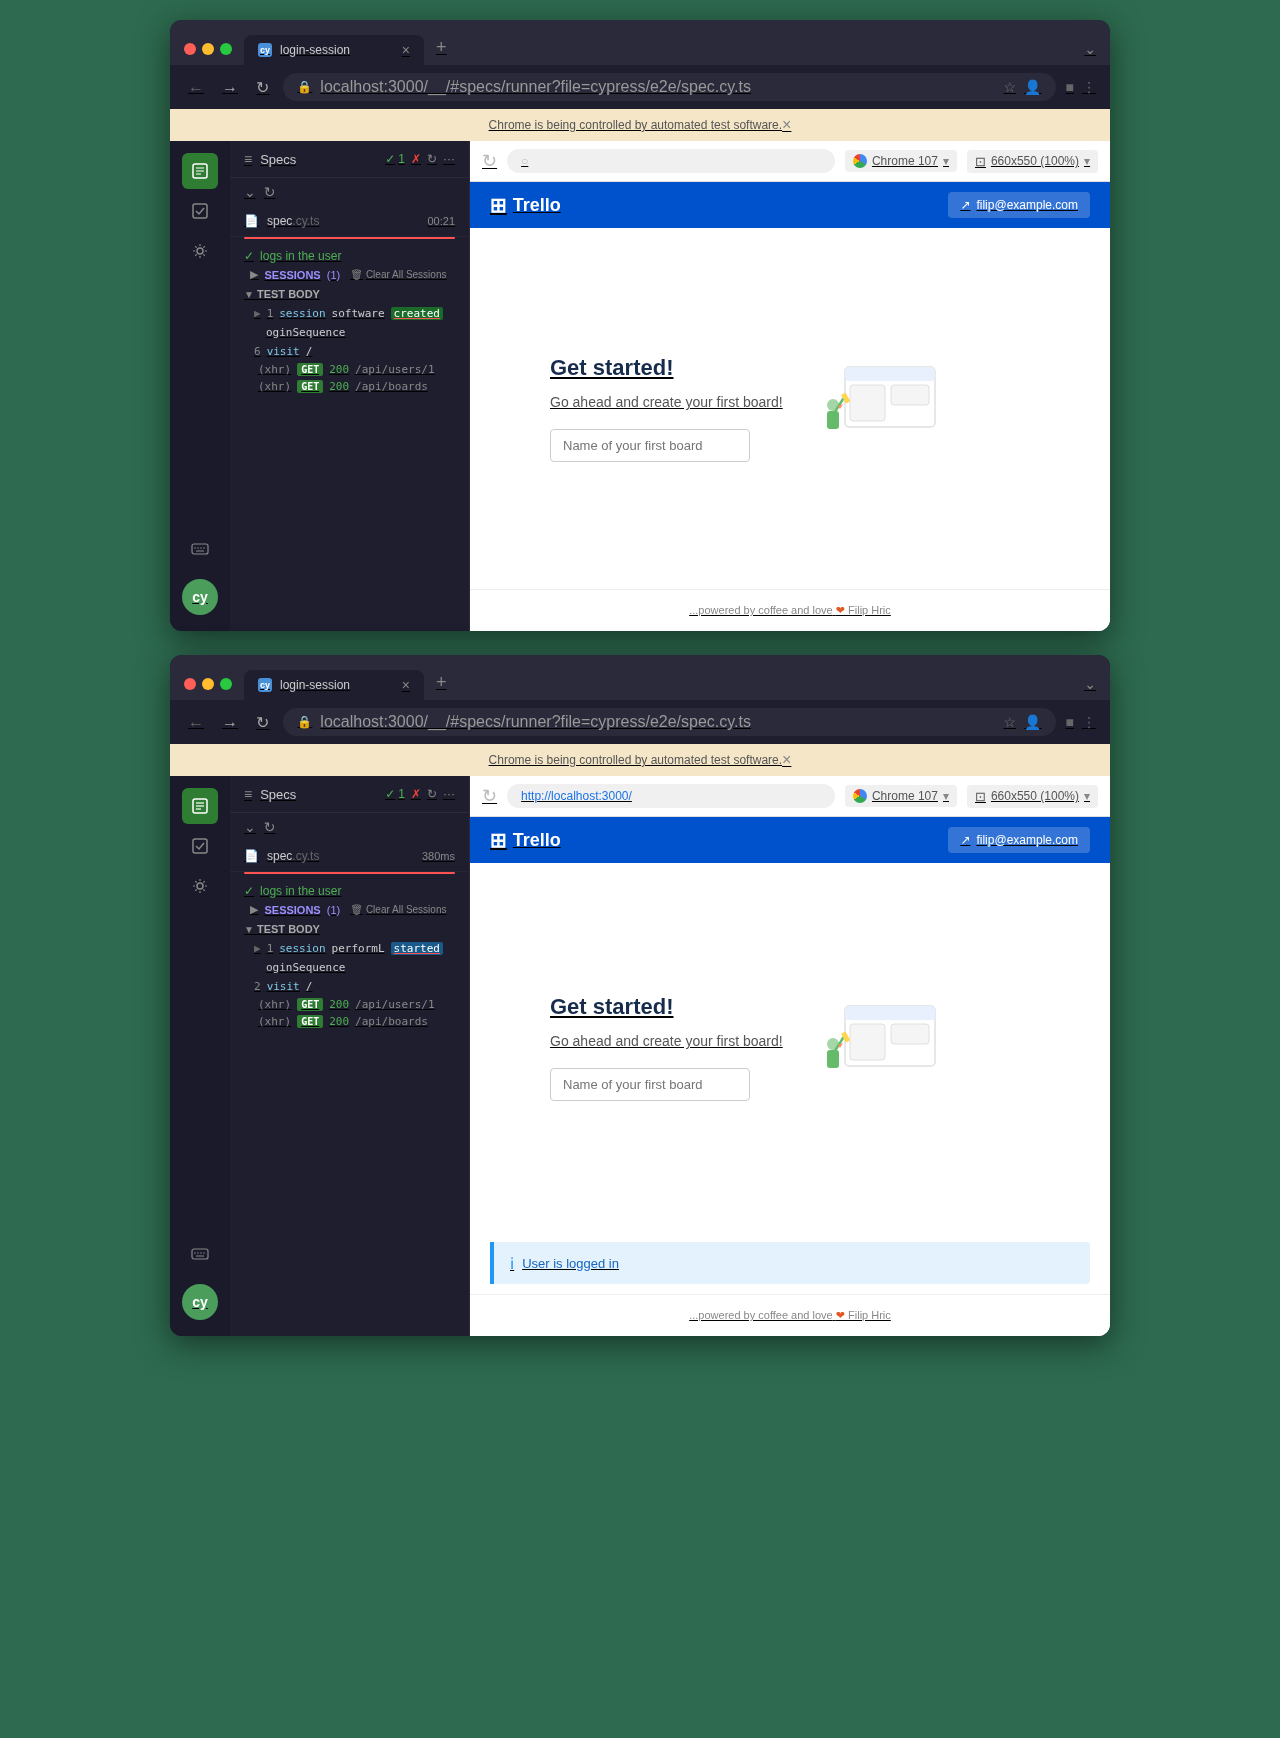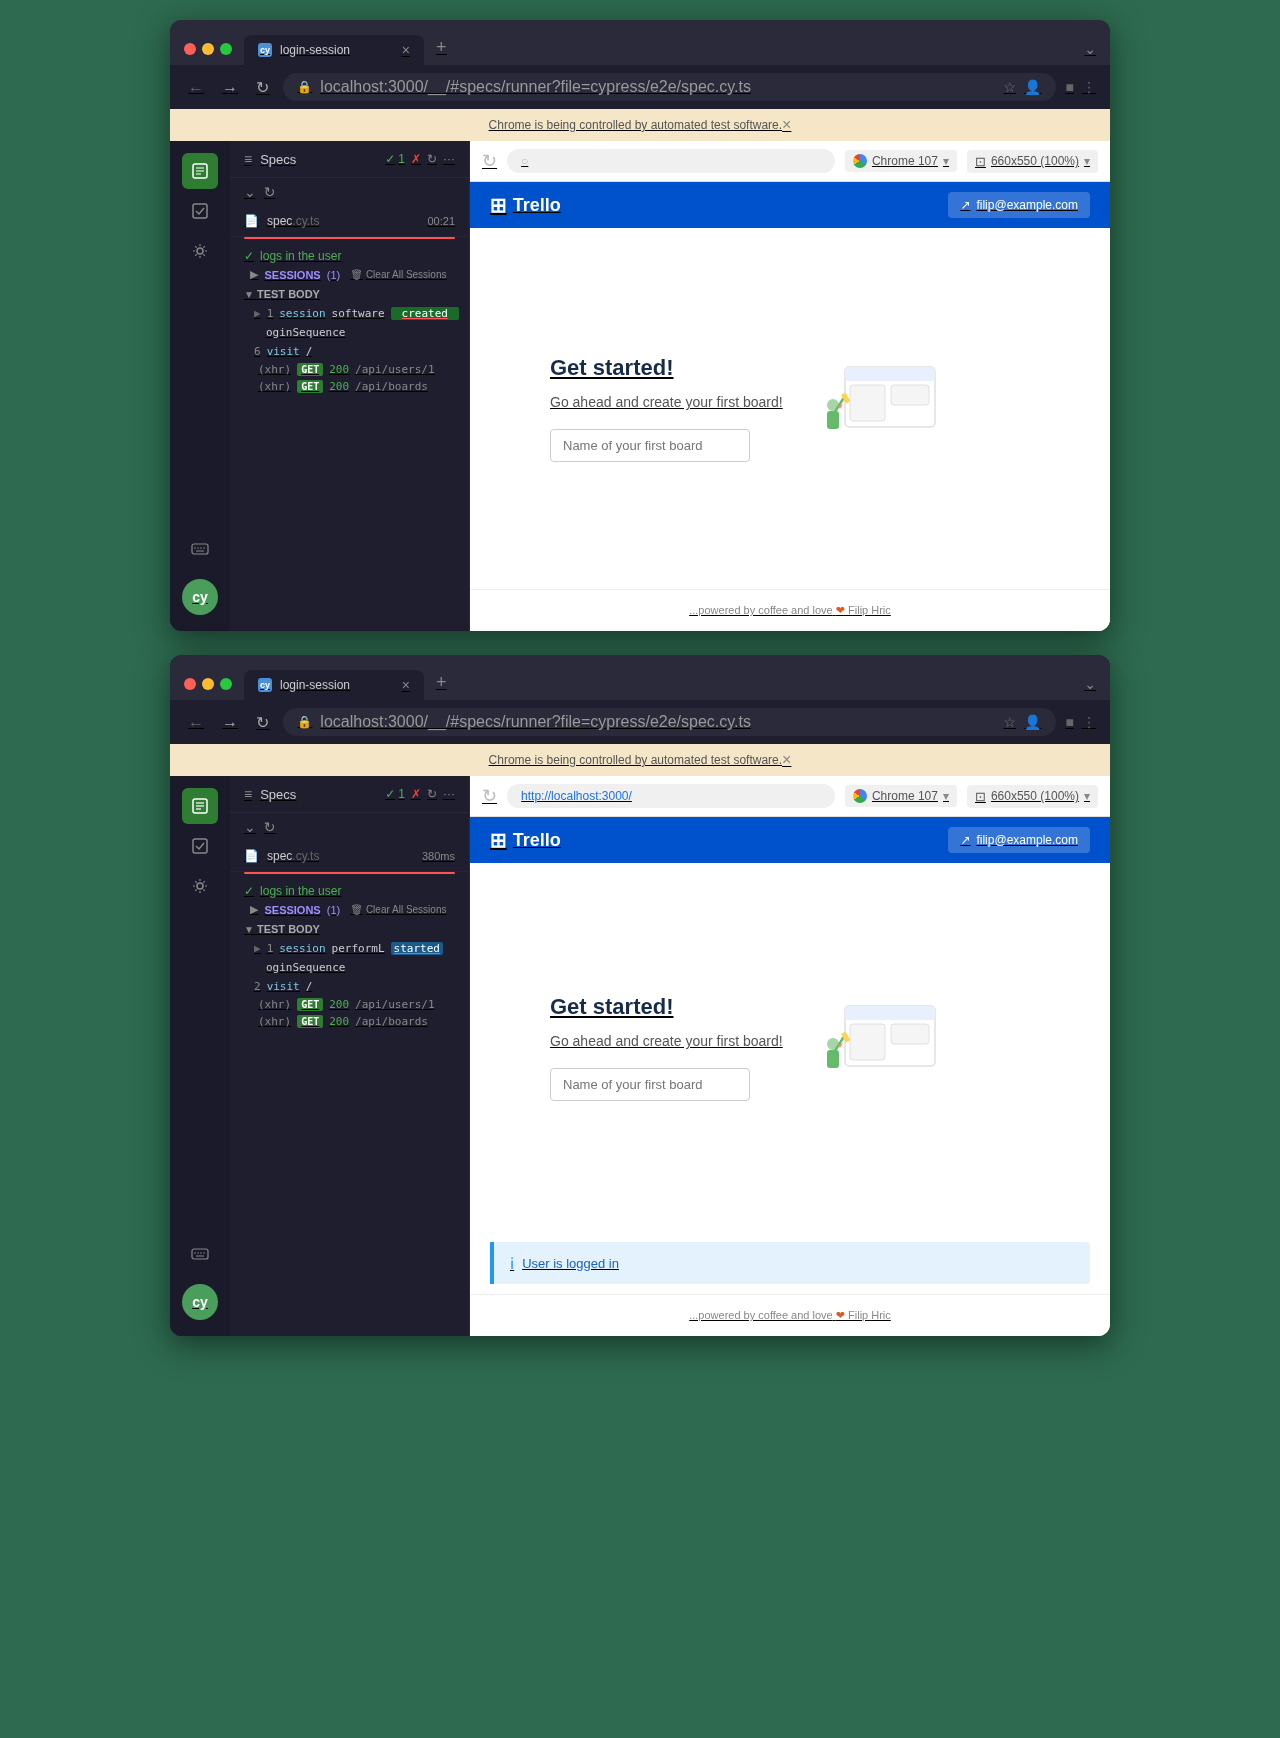--- a/index.html
+++ b/index.html
@@ -207,21 +207,21 @@
     .test-cmd {
       padding: 3px 14px 3px 24px;
       display: flex;
       align-items: flex-start;
       gap: 6px;
       color: #bbb;
       font-size: 11px;
       font-family: monospace;
     }
     .test-cmd .keyword { color: #7ec8e3; }
-    .test-cmd .highlight { color: #fff; background: #1a6b2a; padding: 0 11px; border-radius: 2px; text-decoration: underline; text-decoration-color: #ff5252; }
+    .test-cmd .highlight { color: #fff; background: #1a6b2a; padding: 0 3px; border-radius: 2px; text-decoration: underline; text-decoration-color: #ff5252; }
     .test-cmd .highlight2 { color: #fff; background: #1a5a8a; padding: 0 3px; border-radius: 2px; text-decoration: underline; text-decoration-color: #ff5252; }
     .xhr-line {
       padding: 2px 14px 2px 28px;
       display: flex;
       align-items: center;
       gap: 6px;
       color: #888;
       font-size: 11px;
       font-family: monospace;
     }

